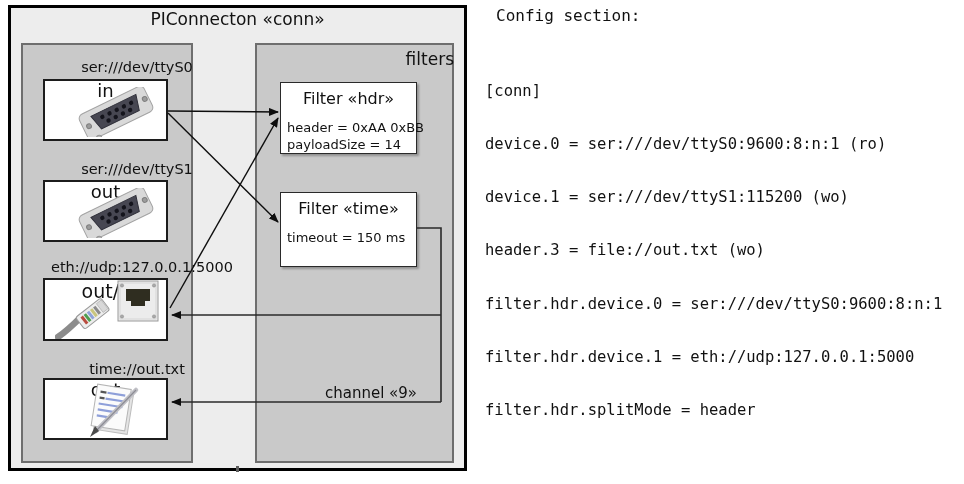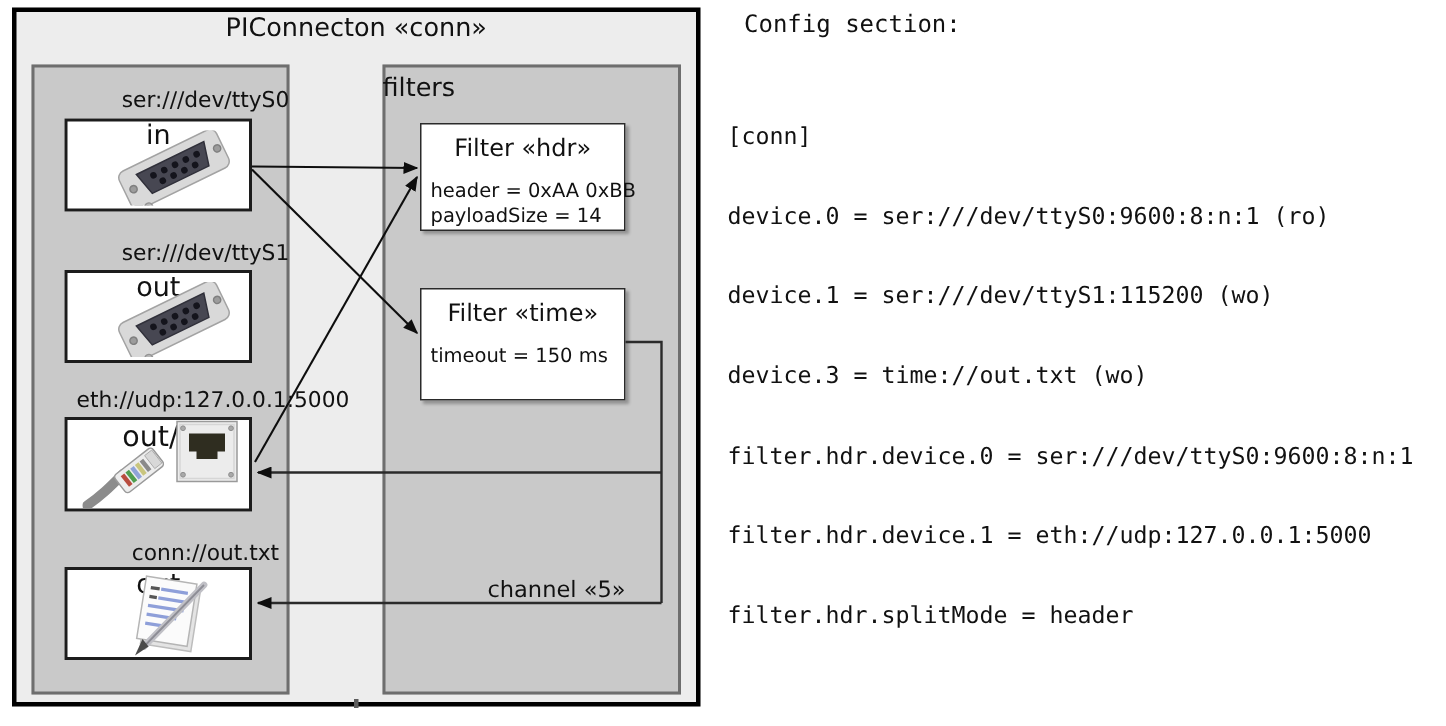--- a/index.html
+++ b/index.html
@@ -8,21 +8,21 @@
     font-family:"DejaVu Sans",sans-serif;color:#111;overflow:hidden;padding-left:20px;
   }
   .abs{position:absolute;}
   
   .frame{left:8px;top:5px;width:459px;height:466px;border:3px solid #000;
          background:#ededed;box-sizing:border-box;}
   .frame-title{left:8px;top:9px;width:459px;text-align:center;font-size:17px;}
   .panel{background:#c9c9c9;border:2px solid #6e6e6e;box-sizing:border-box;}
   .panel-left{left:21px;top:43px;width:172px;height:420px;}
   .panel-right{left:255px;top:43px;width:199px;height:420px;}
-  .panel-title{left:255px;top:49px;width:199px;text-align:left;font-size:17px;}
+  .panel-title{left:255px;top:49px;width:199px;text-align:right;font-size:17px;}
   .dev-label{left:21px;width:172px;text-align:center;font-size:14.5px;white-space:nowrap;margin-left:30px;}
   .dev-box{left:43px;width:125px;height:62px;background:#fff;border:2px solid #1c1c1c;
            box-sizing:border-box;}
   .port-label{left:43px;width:125px;text-align:center;font-size:18px;line-height:20px;}
   .port-label.left{text-align:center;padding-left:7px;box-sizing:border-box;font-size:19px;}
   .filter-box{left:280px;width:137px;background:#fff;border:1.5px solid #2a2a2a;
               box-sizing:border-box;box-shadow:2px 2px 2px rgba(0,0,0,0.28);}
   .filter-title{left:280px;width:137px;text-align:center;font-size:16px;}
   .filter-attr{left:287px;font-size:13px;white-space:nowrap;}
   .channel-label{left:300px;width:117px;text-align:right;font-size:15px;white-space:nowrap;}
@@ -109,21 +109,21 @@
       <rect x="22" y="26" width="32" height="15" rx="2.5" fill="#ededed" stroke="#9a9a9a"></rect>
       <rect x="26" y="29" width="3" height="9" fill="#b84c3e"></rect>
       <rect x="30" y="29" width="3" height="9" fill="#4f9e4f"></rect>
       <rect x="34" y="29" width="3" height="9" fill="#8fa3d9"></rect>
       <rect x="38" y="29" width="3" height="9" fill="#c9c57e"></rect>
       <rect x="42" y="29" width="3" height="9" fill="#8a8a8a"></rect>
       <rect x="47" y="28" width="6" height="11" fill="#d8d8d8" stroke="#aaaaaa" stroke-width="0.6"></rect>
     </g>
   </svg>
 
-  <div class="abs dev-label" style="top:361px">conn://out.txt</div>
+  <div class="abs dev-label" style="top:361px">time://out.txt</div>
   <div class="abs dev-box" style="top:378px"></div>
   <div class="abs port-label" style="top:380px">out</div>
   <svg class="abs" style="left:84px;top:381px" width="64" height="57" viewBox="0 0 64 57">
     <g transform="rotate(9 30 28)">
       <rect x="13" y="9" width="34" height="42" fill="#e4e4e4" stroke="#bdbdbd"></rect>
       <rect x="10" y="6" width="34" height="42" fill="#fbfbfb" stroke="#b5b5b5"></rect>
       <path d="M14,13 h6" stroke="#555" stroke-width="2.2"></path>
       <path d="M21,13 h18" stroke="#8e9fd9" stroke-width="2.2"></path>
       <path d="M14,19 h5" stroke="#555" stroke-width="2.2"></path>
       <path d="M20,19 h19" stroke="#8e9fd9" stroke-width="2.2"></path>
@@ -138,42 +138,42 @@
 
   <div class="abs filter-box" style="top:82px;height:72px"></div>
   <div class="abs filter-title" style="top:89px">Filter «hdr»</div>
   <div class="abs filter-attr" style="top:120px">header = 0xAA 0xBB</div>
   <div class="abs filter-attr" style="top:137px">payloadSize = 14</div>
 
   <div class="abs filter-box" style="top:192px;height:75px"></div>
   <div class="abs filter-title" style="top:199px">Filter «time»</div>
   <div class="abs filter-attr" style="top:230px">timeout = 150 ms</div>
 
-  <div class="abs channel-label" style="top:384px">channel «5»</div>
+  <div class="abs channel-label" style="top:384px">channel «9»</div>
 
   <svg class="abs wires" width="964" height="484" viewBox="0 0 964 484">
     <defs>
       <marker id="arr" markerWidth="10" markerHeight="8" refX="9" refY="4" orient="auto" markerUnits="userSpaceOnUse">
         <path d="M0,0 L10,4 L0,8 z" fill="#0e0e0e"></path>
       </marker>
     </defs>
     <line x1="168" y1="111" x2="278" y2="112" stroke="#0e0e0e" stroke-width="1.4" marker-end="url(#arr)"></line>
     <line x1="168" y1="113" x2="278" y2="222" stroke="#0e0e0e" stroke-width="1.4" marker-end="url(#arr)"></line>
     <line x1="170" y1="308" x2="278" y2="118" stroke="#0e0e0e" stroke-width="1.4" marker-end="url(#arr)"></line>
     <polyline points="417,228 441,228 441,402" fill="none" stroke="#2a2a2a" stroke-width="1.6"></polyline>
     <line x1="441" y1="315" x2="172" y2="315" stroke="#2a2a2a" stroke-width="1.6" marker-end="url(#arr)"></line>
     <line x1="441" y1="402" x2="172" y2="402" stroke="#2a2a2a" stroke-width="1.6" marker-end="url(#arr)"></line>
   </svg>
 
   <div class="abs cfg-heading">Config section:</div>
   <div class="abs cfg-body">
     <div>[conn]</div>
     <div>device.0 = ser:///dev/ttyS0:9600:8:n:1 (ro)</div>
     <div>device.1 = ser:///dev/ttyS1:115200 (wo)</div>
-    <div>device.3 = time://out.txt (wo)</div>
+    <div>header.3 = file://out.txt (wo)</div>
     <div>filter.hdr.device.0 = ser:///dev/ttyS0:9600:8:n:1</div>
     <div>filter.hdr.device.1 = eth://udp:127.0.0.1:5000</div>
     <div>filter.hdr.splitMode = header</div>
     
     
     
     
     
     
     

